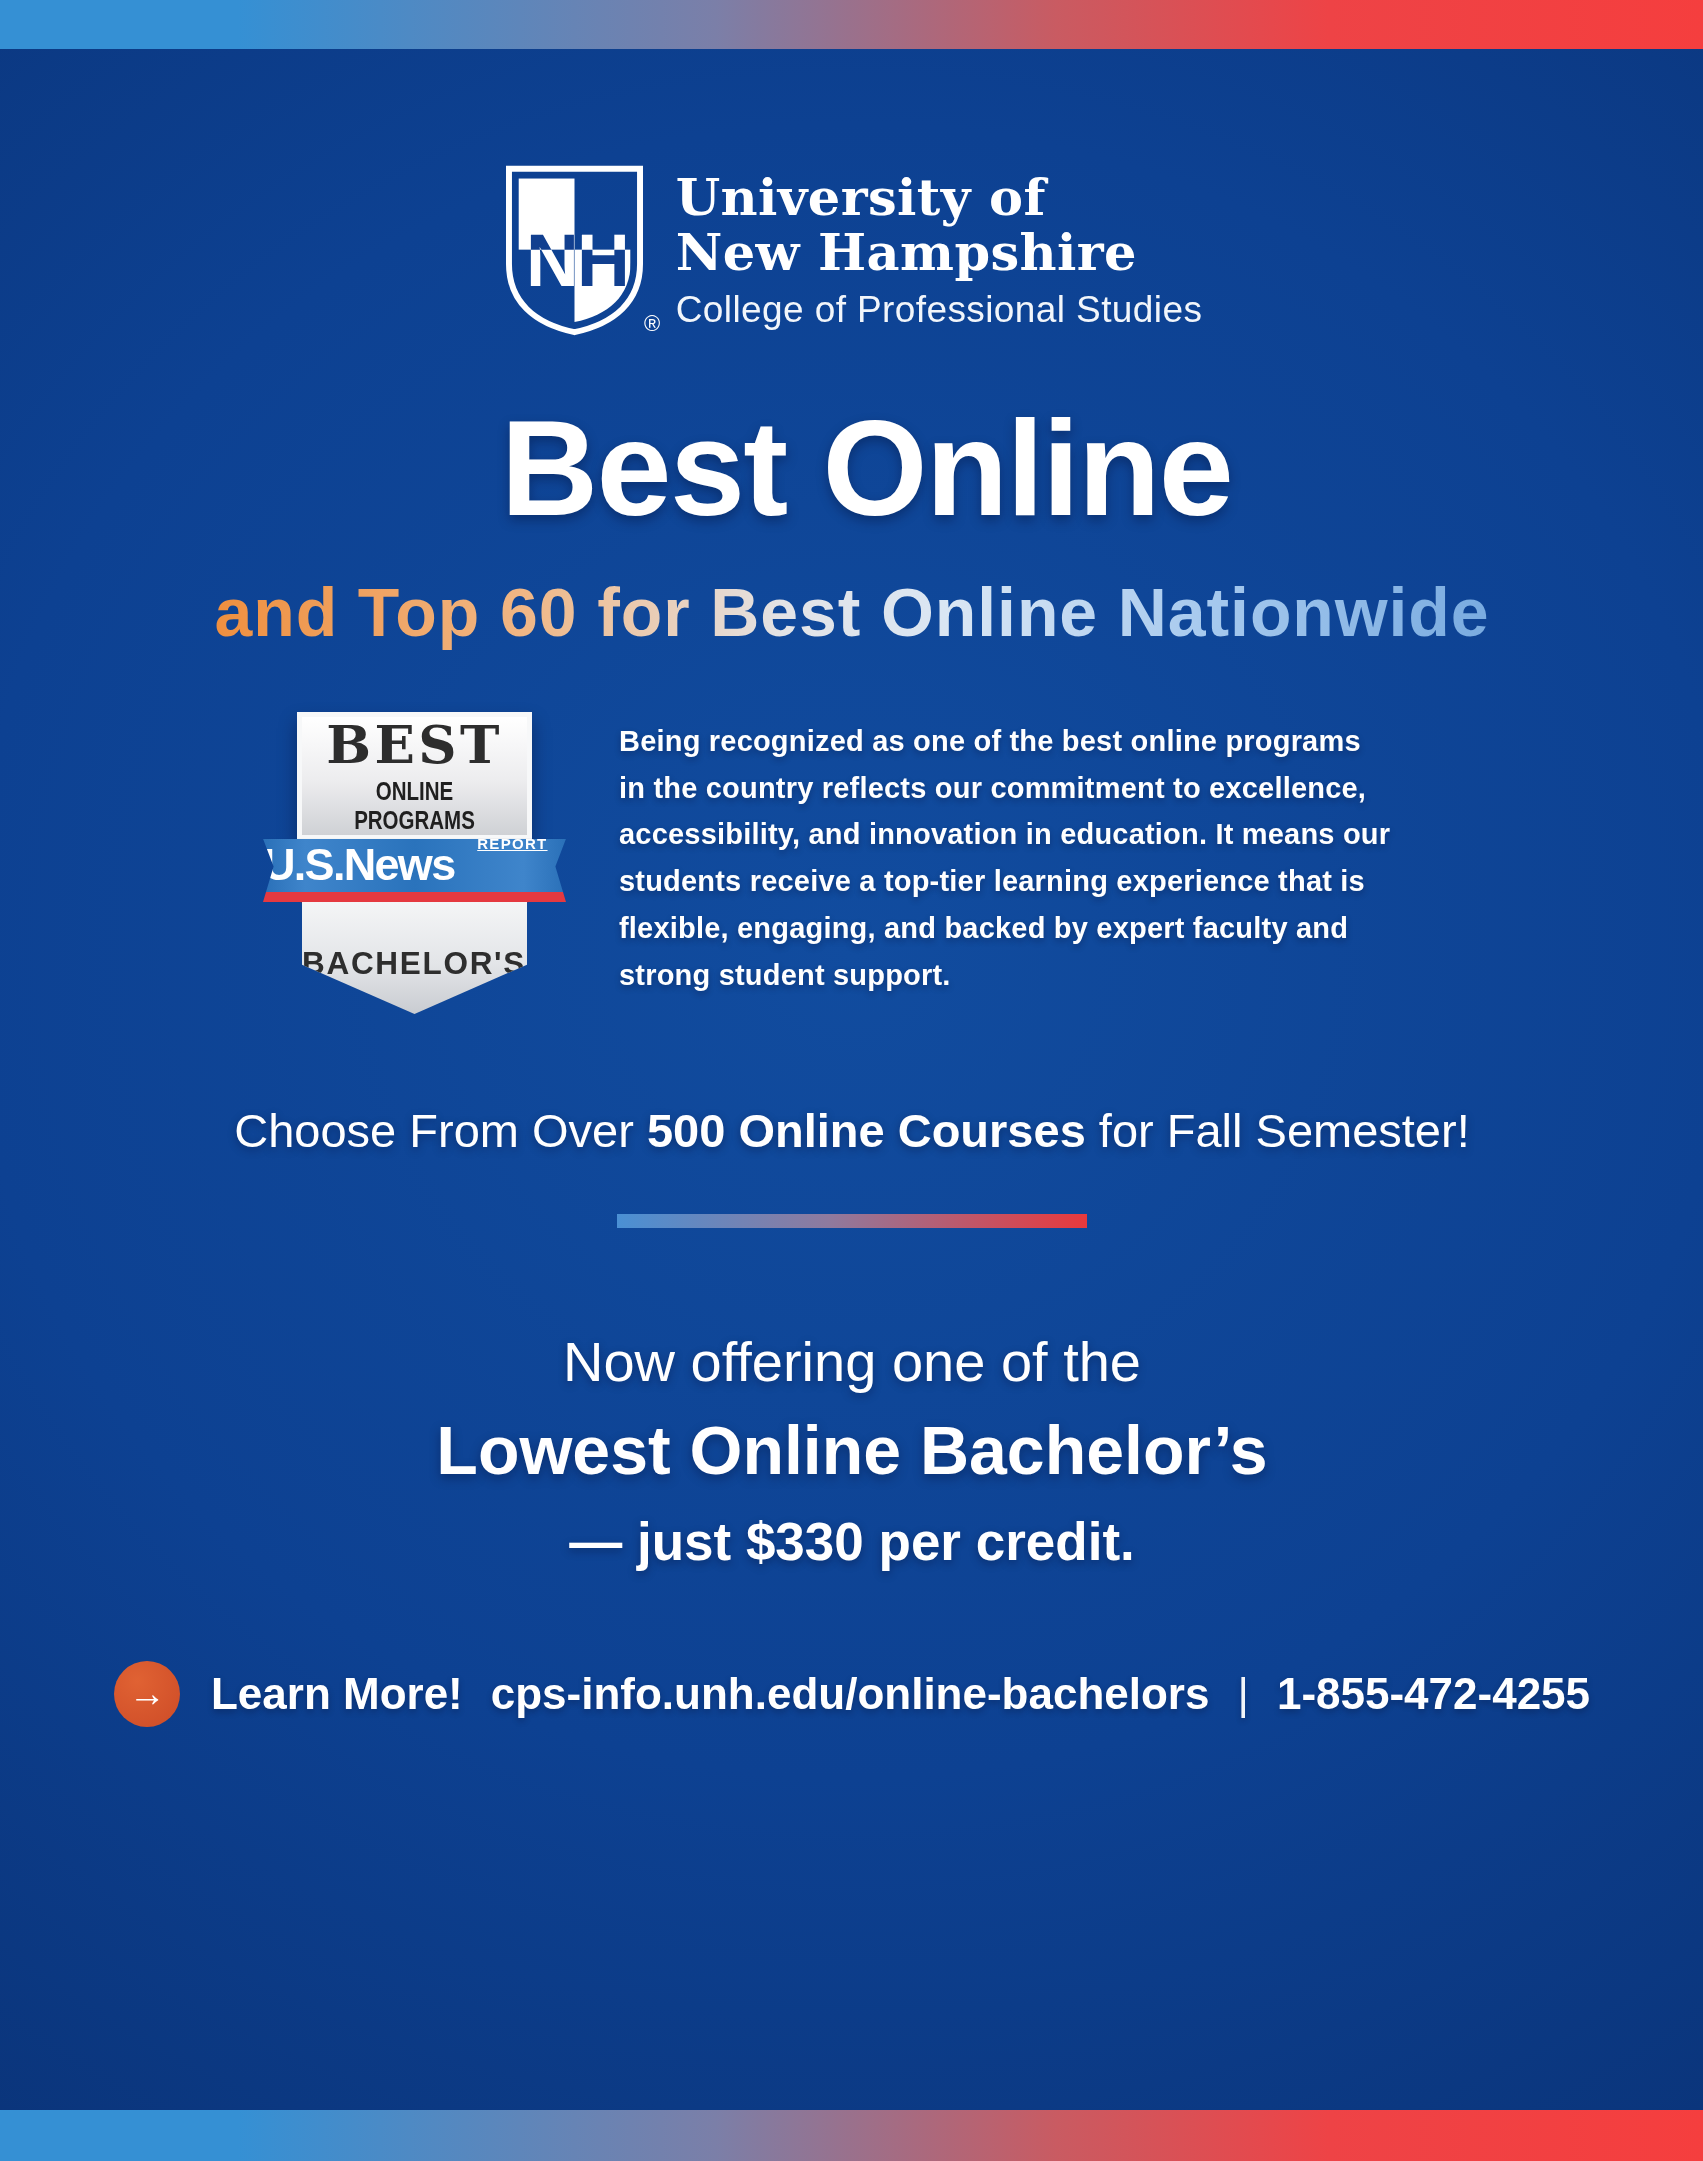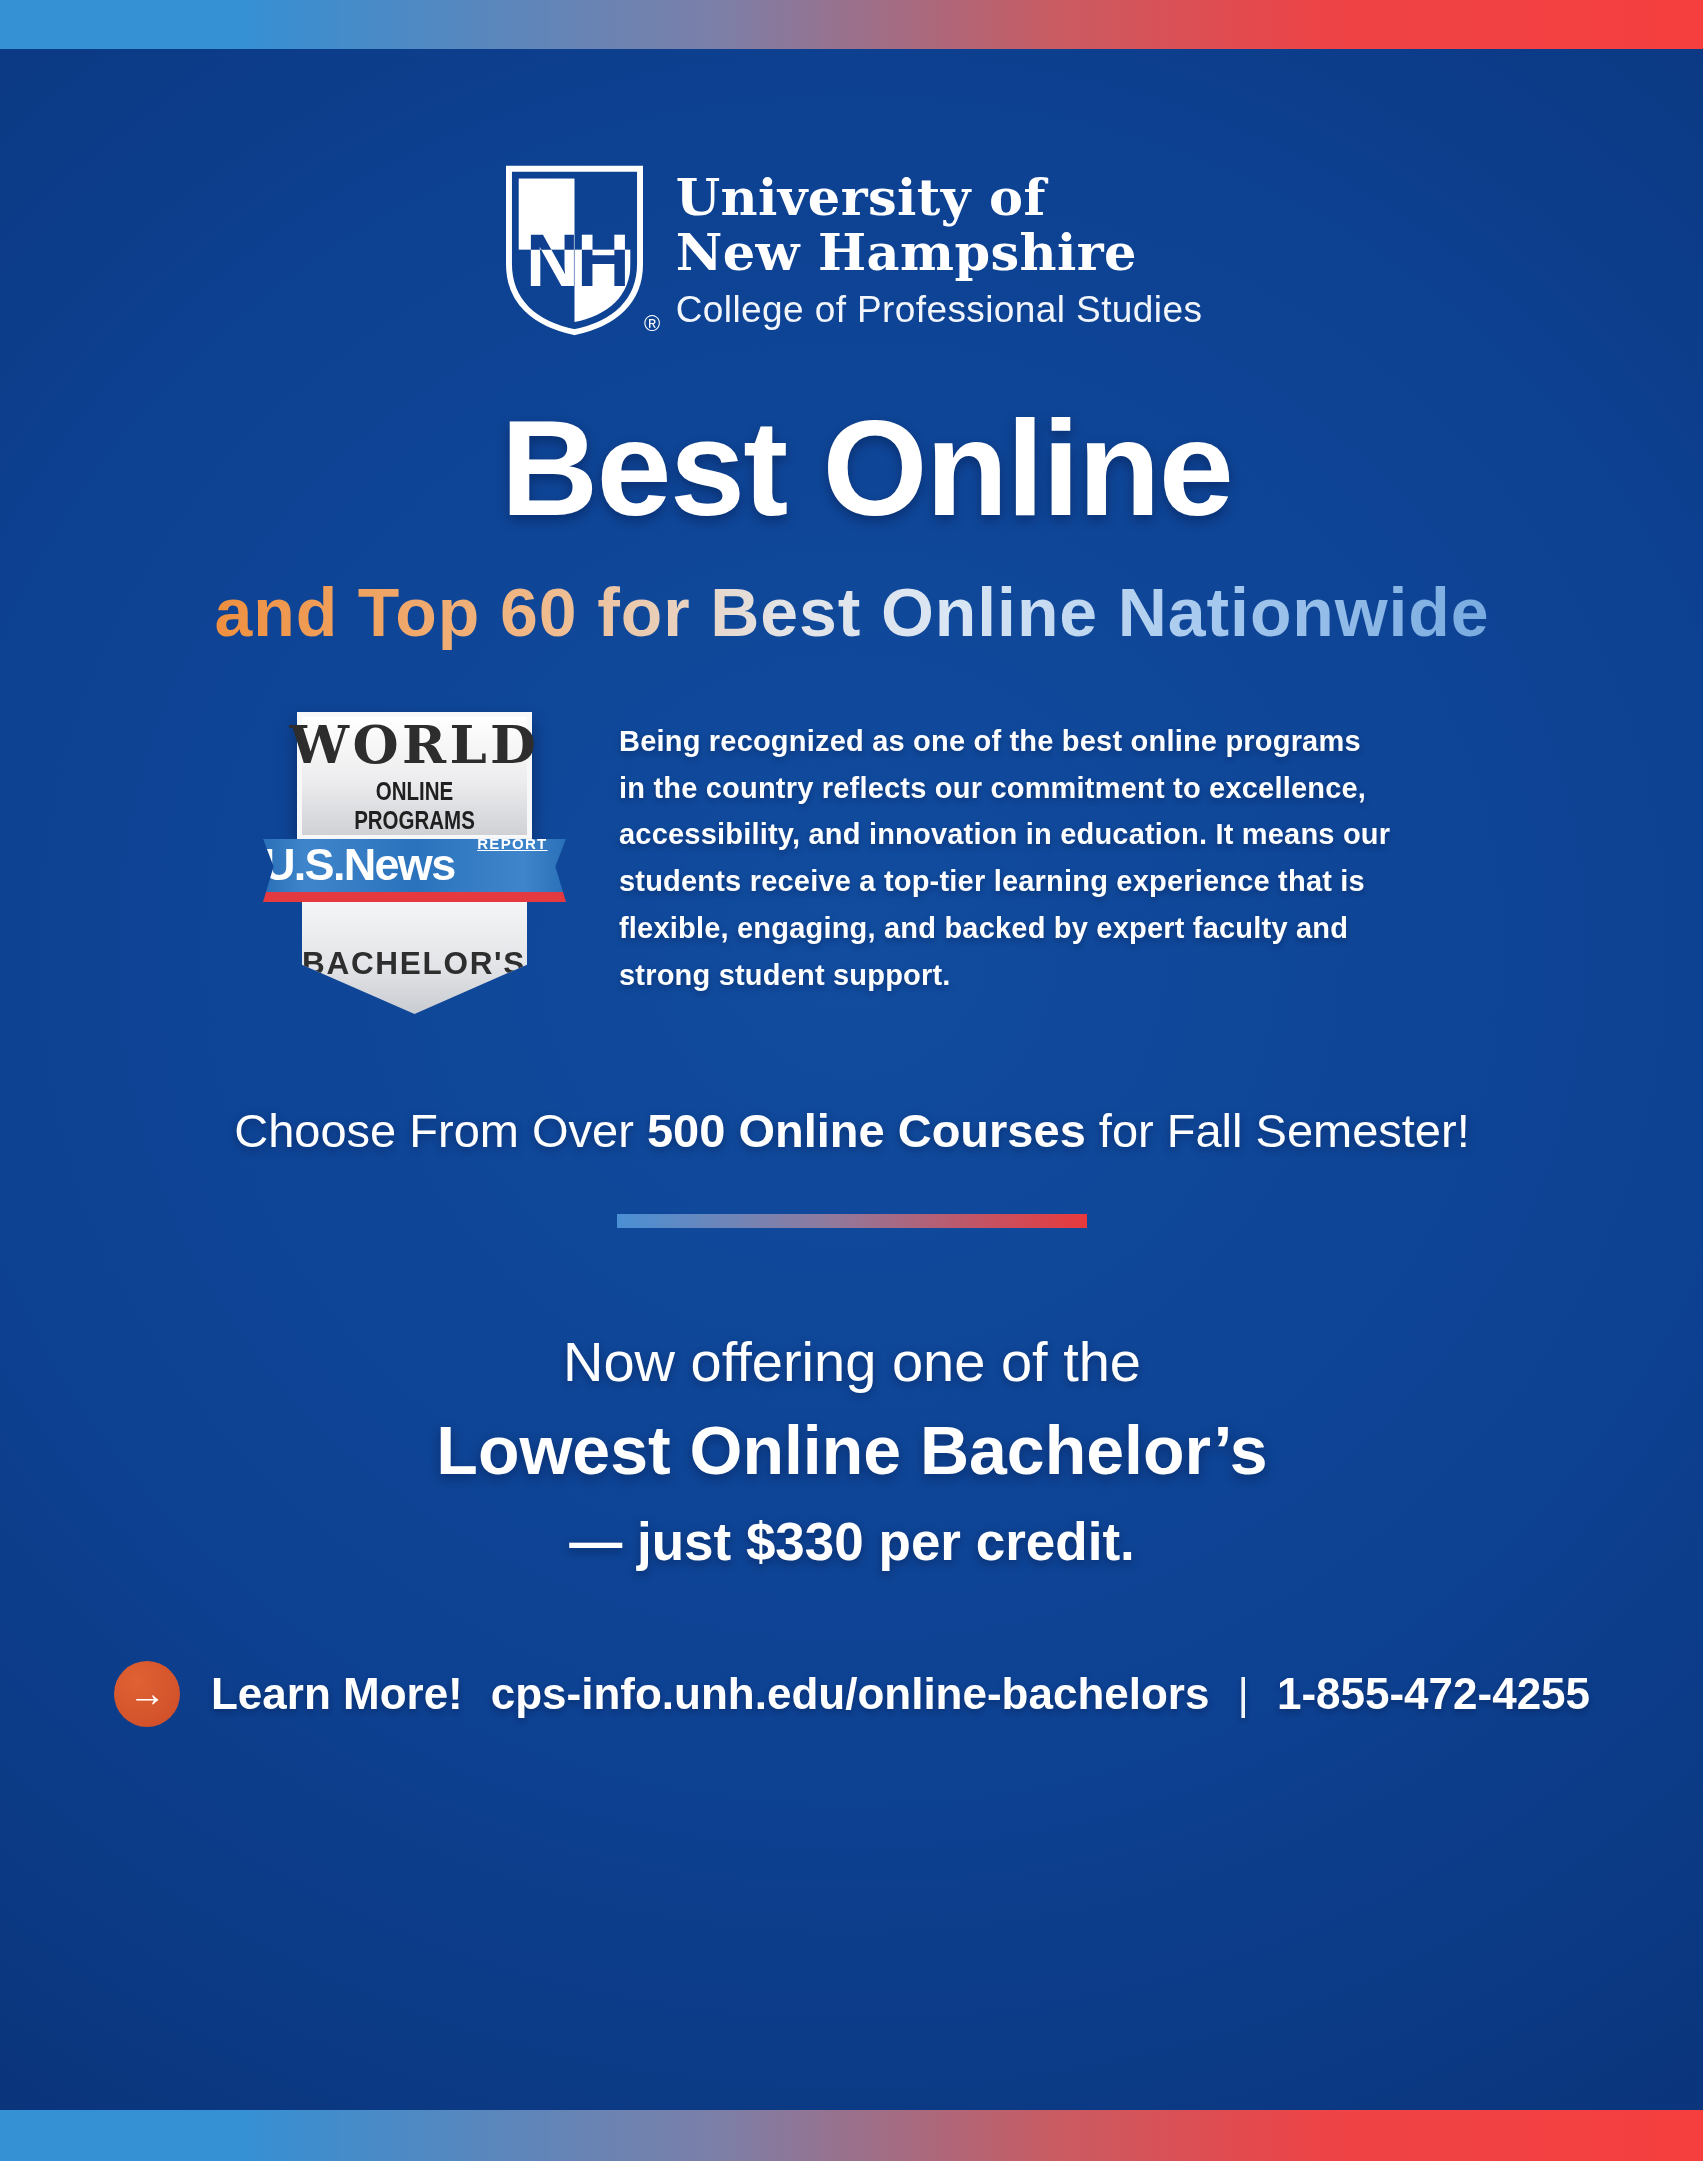--- a/index.html
+++ b/index.html
@@ -218,21 +218,21 @@
     <div>Best Online</div>
   </h1>
 
   <div>
     <span class="subheadline">and Top 60 for Best Online Nationwide</span>
   </div>
 
   <section class="award-row">
     <div class="badge">
       <div class="badge-box">
-        <div class="badge-best">WORLD</div>
+        <div class="badge-best">BEST</div>
         <div class="badge-online">ONLINE PROGRAMS</div>
       </div>
       <i class="wedge left"></i>
       <i class="wedge right"></i>
       <div class="badge-ribbon">
         <div class="ribbon-blue">
           <span class="usnews">U.S.News</span>
           <span class="world-report">&amp; WORLD REPORT</span>
         </div>
         <div class="ribbon-red"></div>

